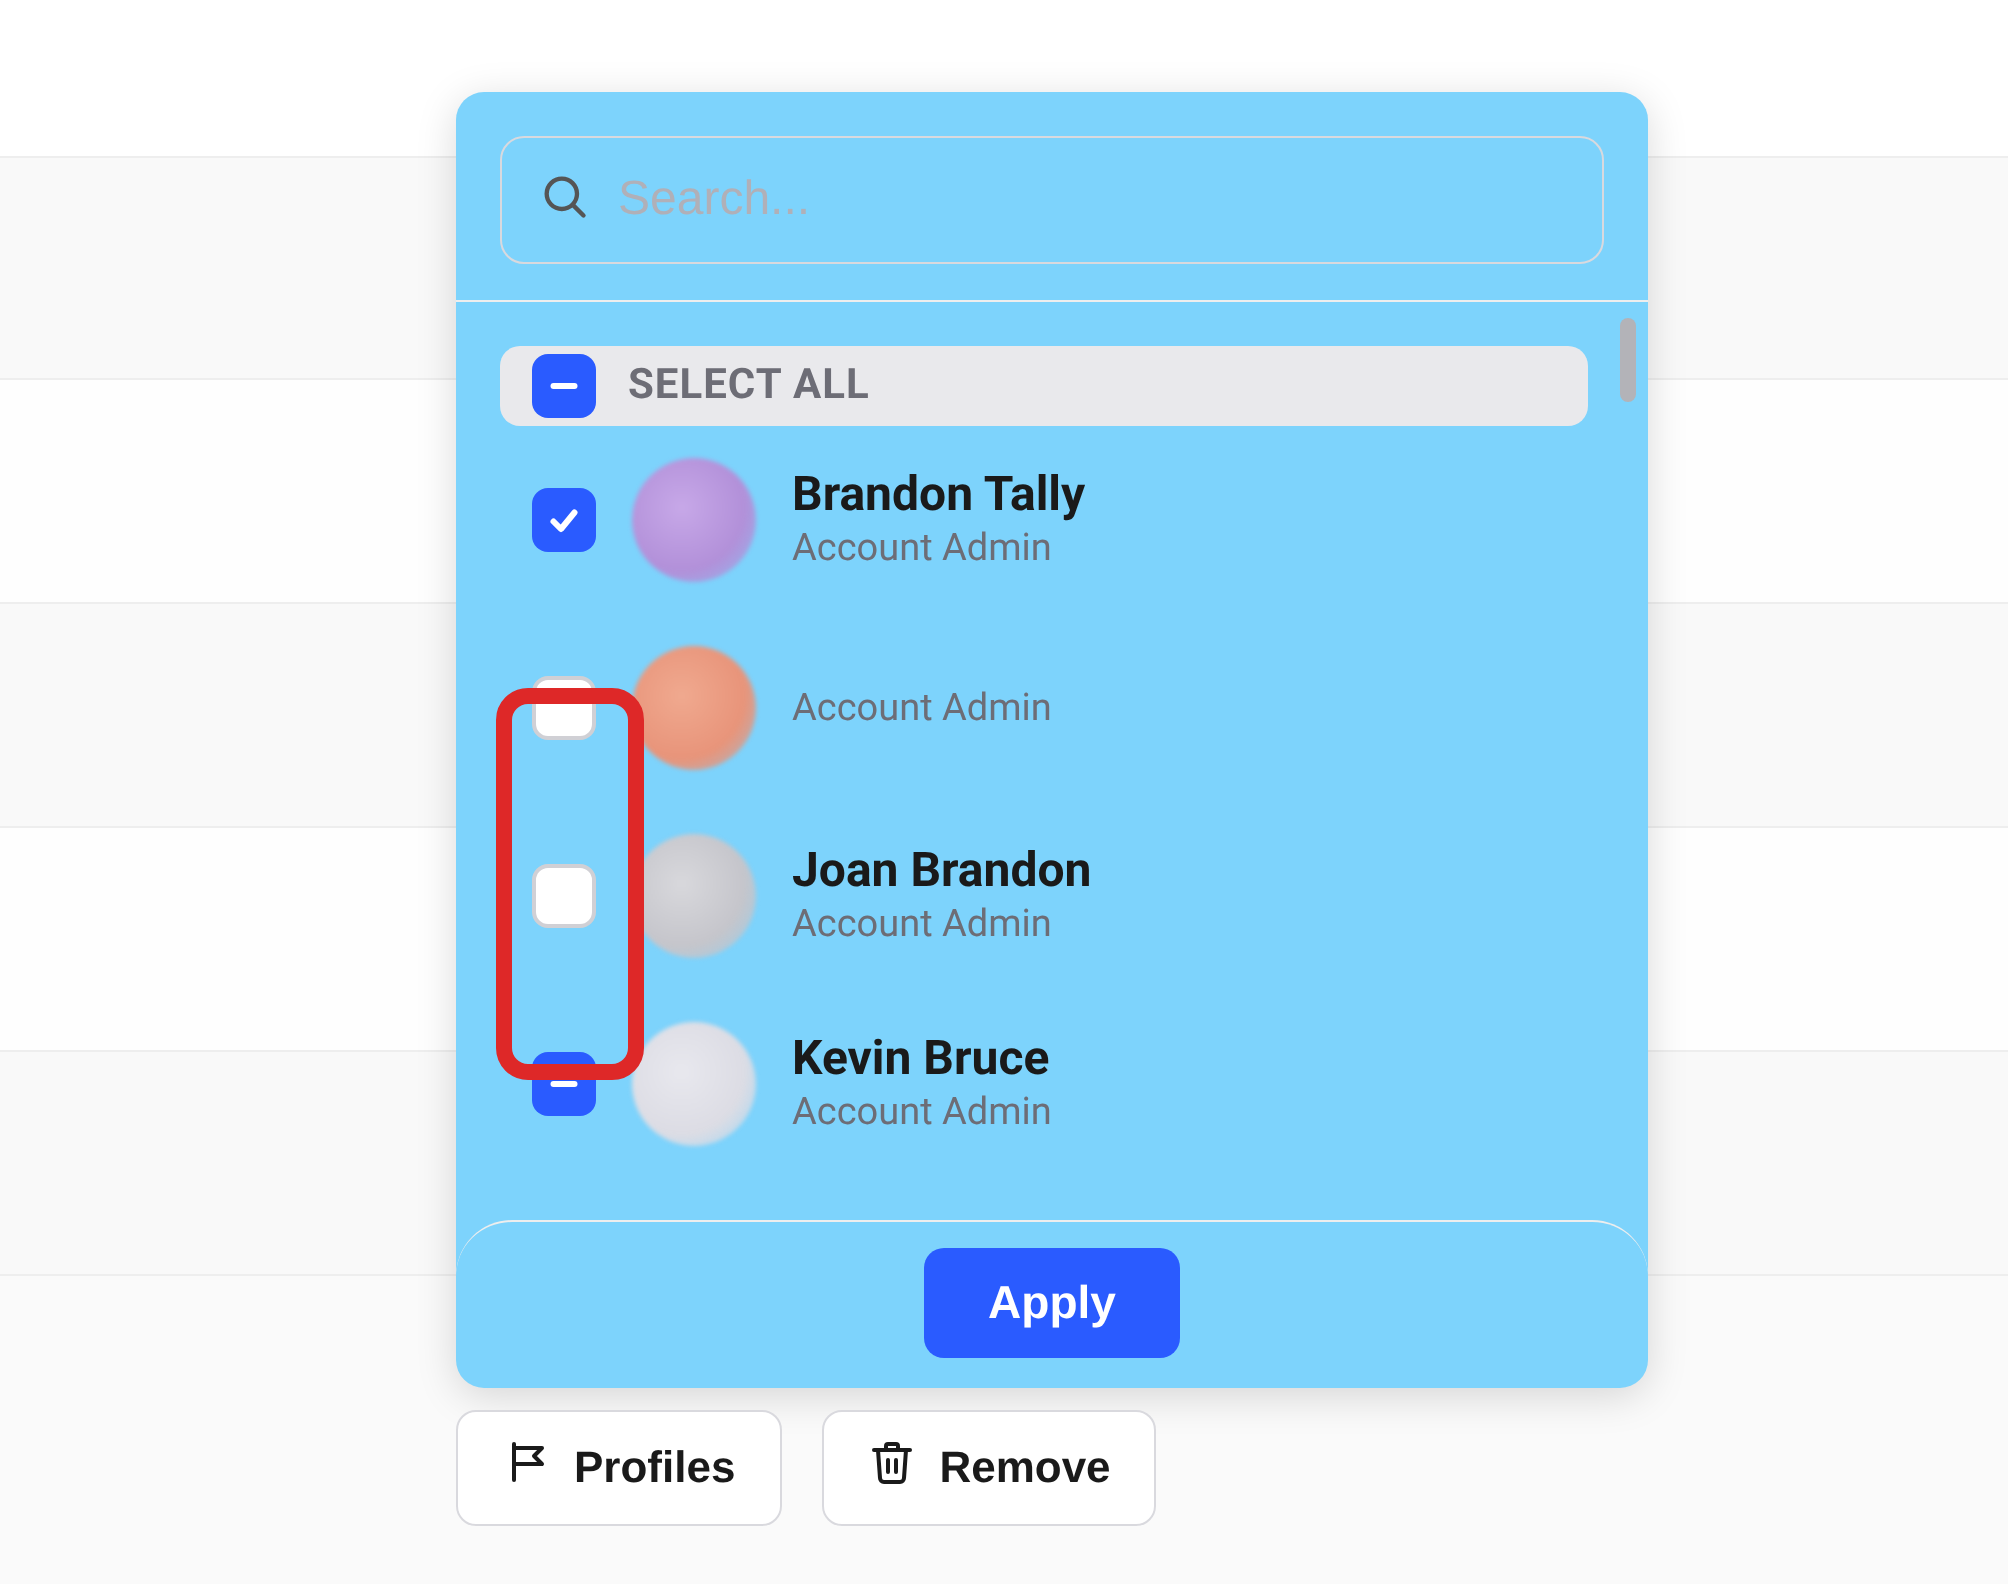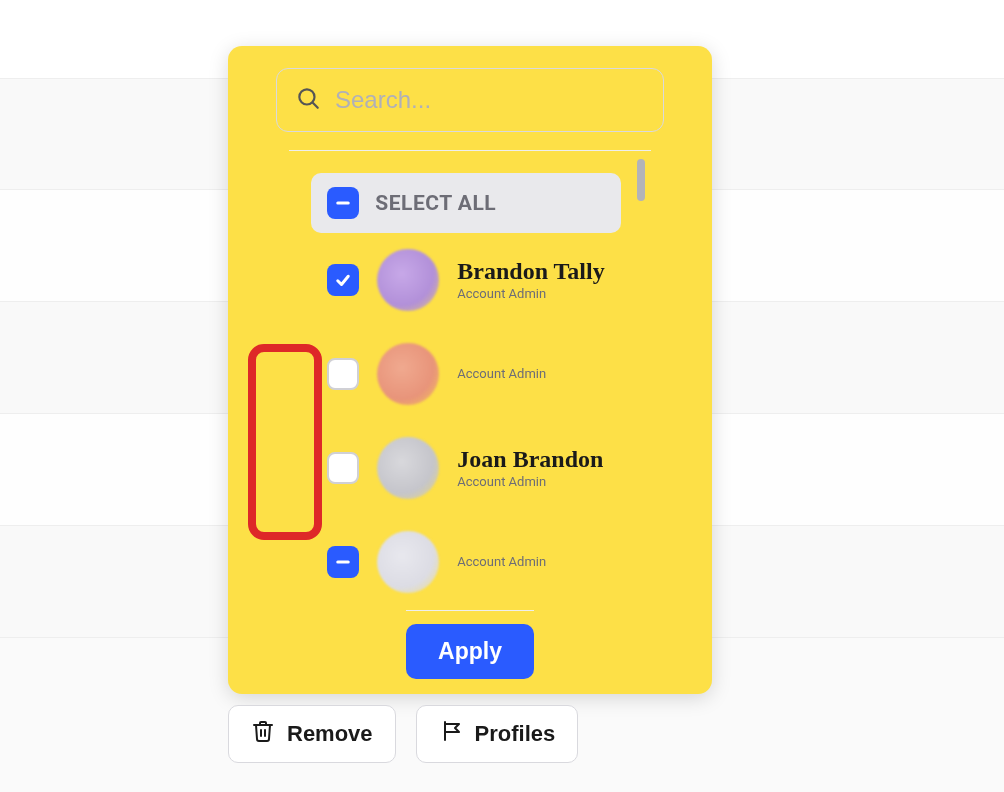--- a/index.html
+++ b/index.html
@@ -24,28 +24,27 @@
     .bg-row-2 { position: absolute; top: 190px; left: 0; right: 0; height: 112px; background: #fefefe; border-bottom: 1px solid #eee; }
     .bg-row-3 { position: absolute; top: 302px; left: 0; right: 0; height: 112px; background: #f9f9f9; border-bottom: 1px solid #eee; }
     .bg-row-4 { position: absolute; top: 414px; left: 0; right: 0; height: 112px; background: #fefefe; border-bottom: 1px solid #eee; }
     .bg-row-5 { position: absolute; top: 526px; left: 0; right: 0; height: 112px; background: #f9f9f9; border-bottom: 1px solid #eee; }
 
     
     .dropdown-panel {
       position: absolute;
       top: 46px;
       left: 228px;
-      width: 484px;
-      background: #fde047;
+      width: 596px;
+      background: #7dd3fc;
       border-radius: 14px;
       box-shadow: 0 4px 20px rgba(0,0,0,0.15);
       display: flex;
       flex-direction: column;
       padding-top: 22px;
-      align-items: center;
     }
     .search-wrap {
       padding: 0 22px 18px 22px;
     }
     .search-box {
       display: flex;
       align-items: center;
       border: 1px solid #d9d9de;
       border-radius: 12px;
       height: 64px;
@@ -79,21 +78,21 @@
       height: 42px;
       background: #b3b3b8;
       border-radius: 4px;
     }
     .select-all-row {
       display: flex;
       align-items: center;
       gap: 16px;
       background: #e9e9ec;
       border-radius: 10px;
-      padding: 14px 16px;
+      padding: 4px 16px;
       margin-right: 14px;
     }
     .select-all-label {
       font-size: 21px;
       font-weight: 700;
       color: #6d6d76;
       letter-spacing: 0.5px;
     }
     .user-row {
       display: flex;
@@ -120,32 +119,32 @@
       height: 62px;
       border-radius: 50%;
       flex: none;
     }
     .user-text { display: flex; flex-direction: column; }
     .user-name {
       font-size: 24px;
       font-weight: 700;
       color: #1a1a1a;
       line-height: 1.2;
-      font-family: Liberation Serif, serif;
     }
     .user-role {
-      font-size: 13px;
+      font-size: 19px;
       color: #6d6d76;
       line-height: 1.3;
     }
     .apply-area {
       border-top: 1px solid #eee;
       padding: 13px 0 15px 0;
       display: flex;
       justify-content: center;
+      border-radius: 28px;
     }
     .apply-btn {
       background: #2a5bff;
       color: #ffffff;
       border: none;
       border-radius: 10px;
       font-size: 23px;
       font-weight: 700;
       padding: 14px 32px;
       cursor: pointer;
@@ -258,50 +257,51 @@
     </div>
 
     <div class="user-row">
       <div class="checkbox indeterminate">
         <svg width="18" height="18" viewBox="0 0 24 24" fill="none" stroke="#fff" stroke-width="4" stroke-linecap="round">
           <line x1="5" y1="12" x2="19" y2="12"></line>
         </svg>
       </div>
       <div class="avatar avatar-light"></div>
       <div class="user-text">
+        <span class="user-name">Kevin Bruce</span>
         <span class="user-role">Account Admin</span>
       </div>
     </div>
 
   </div>
 
   <div class="apply-area">
     <button class="apply-btn">Apply</button>
   </div>
 </div>
 
 <div class="red-highlight" style="top:344px; left:248px; width:74px; height:196px;"></div>
 
 <div class="bottom-toolbar">
+
+  <button class="toolbar-btn">
+    <span>
+      <svg width="24" height="24" viewBox="0 0 24 24" fill="none" stroke="#1a1a1a" stroke-width="2" stroke-linecap="round" stroke-linejoin="round">
+        <line x1="6" y1="3" x2="6" y2="21"></line>
+        <polygon points="6 5 20 5 16 9 20 13 6 13"></polygon>
+      </svg>
+    </span>
+    <span>Profiles</span>
+  </button>
 
   <button class="toolbar-btn">
     <span>
       <svg width="24" height="24" viewBox="0 0 24 24" fill="none" stroke="#1a1a1a" stroke-width="2" stroke-linecap="round" stroke-linejoin="round">
         <polyline points="3 6 5 6 21 6"></polyline>
         <path d="M19 6l-1 14a2 2 0 0 1-2 2H8a2 2 0 0 1-2-2L5 6"></path>
         <path d="M10 11v6"></path>
         <path d="M14 11v6"></path>
         <path d="M9 6V4a1 1 0 0 1 1-1h4a1 1 0 0 1 1 1v2"></path>
       </svg>
     </span>
     <span>Remove</span>
   </button>
-
-  <button class="toolbar-btn">
-    <span>
-      <svg width="24" height="24" viewBox="0 0 24 24" fill="none" stroke="#1a1a1a" stroke-width="2" stroke-linecap="round" stroke-linejoin="round">
-        <line x1="6" y1="3" x2="6" y2="21"></line>
-        <polygon points="6 5 20 5 16 9 20 13 6 13"></polygon>
-      </svg>
-    </span>
-    <span>Profiles</span>
-  </button>
 </div>
 
 </body></html>

